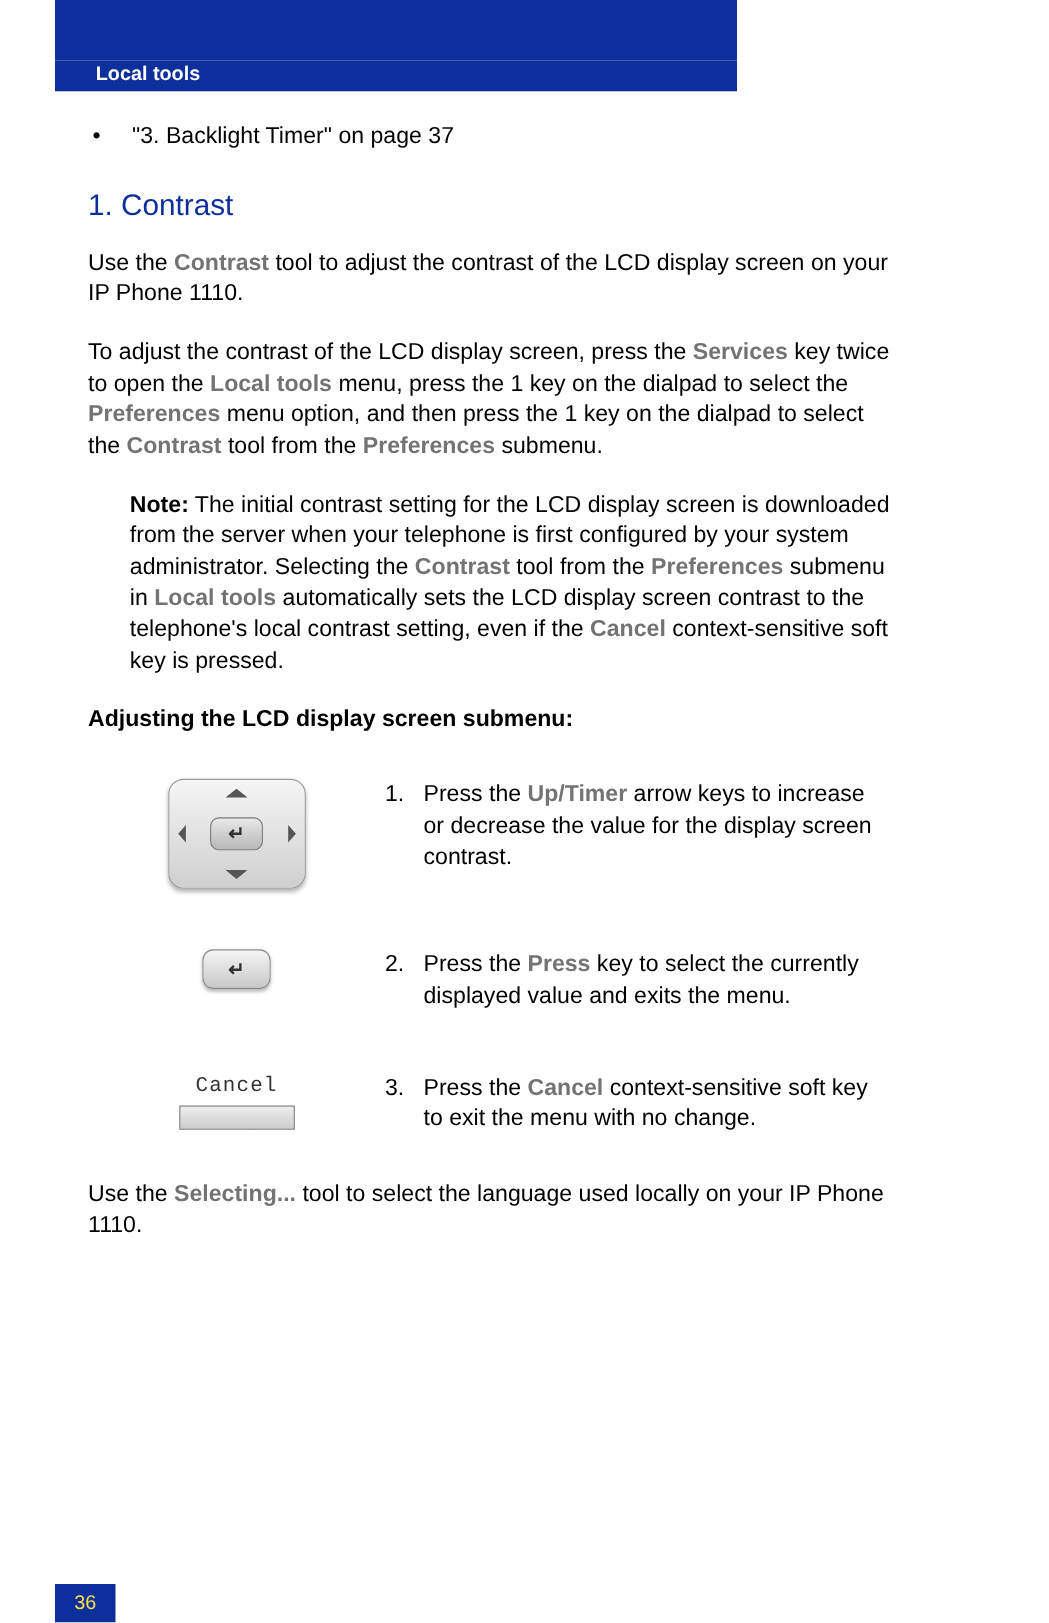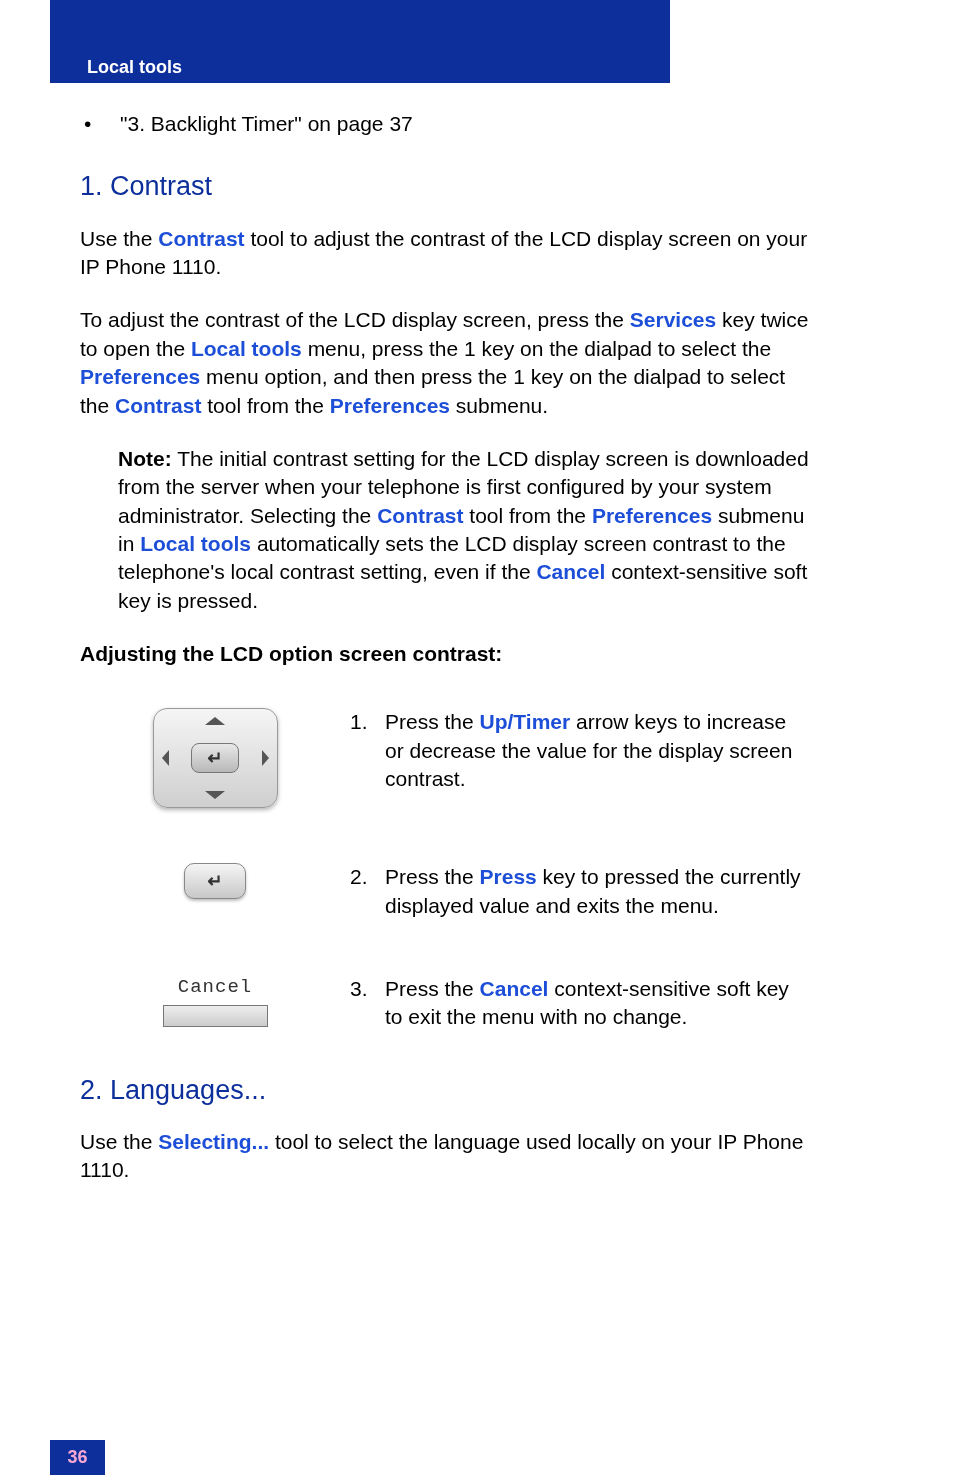--- a/index.html
+++ b/index.html
@@ -55,21 +55,21 @@
     font-size: 27px;
     margin-top: 20px;
     margin-bottom: 20px;
     font-family: Arial, Helvetica, sans-serif;
   }
   .para { margin-bottom: 25px; }
   .note-block {
     margin-left: 38px;
     margin-bottom: 25px;
   }
-  .bold-term { color: #1d4ed8; font-weight: bold; }
+  .bold-term { color: #737373; font-weight: bold; }
   .italic-bold { font-weight: bold; }
   .procedure-title { font-weight: bold; margin-bottom: 40px; }
   .step-row {
     display: flex;
     align-items: flex-start;
     margin-bottom: 55px;
   }
   .step-icon {
     width: 270px;
     display: flex;
@@ -83,22 +83,22 @@
   }
   .step-num { width: 35px; }
   .step-body { flex: 1; }
   .page-num {
     position: absolute;
     left: 50px;
     bottom: 0;
     width: 55px;
     height: 35px;
     background: #0d2f9b;
-    color: #f9a8d4;
-    font-weight: bold;
+    color: #fde047;
+    font-weight: normal;
     font-size: 18px;
     text-align: center;
     line-height: 35px;
   }
 
   
   .nav-pad {
     width: 125px;
     height: 100px;
     background: linear-gradient(#f5f5f5, #cfcfcf);
@@ -184,21 +184,21 @@
   </div>
 
   <div class="para">
     <span>To adjust the contrast of the LCD display screen, press the </span><span class="bold-term">Services</span><span> key twice to open the </span><span class="bold-term">Local tools</span><span> menu, press the 1 key on the dialpad to select the </span><span class="bold-term">Preferences</span><span> menu option, and then press the 1 key on the dialpad to select the </span><span class="bold-term">Contrast</span><span> tool from the </span><span class="bold-term">Preferences</span><span> submenu.</span>
   </div>
 
   <div class="note-block">
     <span class="italic-bold">Note:</span><span> The initial contrast setting for the LCD display screen is downloaded from the server when your telephone is first configured by your system administrator. Selecting the </span><span class="bold-term">Contrast</span><span> tool from the </span><span class="bold-term">Preferences</span><span> submenu in </span><span class="bold-term">Local tools</span><span> automatically sets the LCD display screen contrast to the telephone's local contrast setting, even if the </span><span class="bold-term">Cancel</span><span> context-sensitive soft key is pressed.</span>
   </div>
 
-  <div class="procedure-title">Adjusting the LCD option screen contrast:</div>
+  <div class="procedure-title">Adjusting the LCD display screen submenu:</div>
 
   <div class="step-row">
     <div class="step-icon">
       <div class="nav-pad">
         <div class="nav-arrow nav-up"></div>
         <div class="nav-arrow nav-down"></div>
         <div class="nav-arrow nav-left"></div>
         <div class="nav-arrow nav-right"></div>
         <div class="nav-center">
             <span class="enter-glyph">↵</span>
@@ -215,41 +215,40 @@
 
   <div class="step-row">
     <div class="step-icon">
       <div class="enter-key">
           <span class="enter-glyph">↵</span>
         </div>
     </div>
     <div class="step-text">
       <div class="step-num">2.</div>
       <div class="step-body">
-        <span>Press the </span><span class="bold-term">Press</span><span> key to pressed the currently displayed value and exits the menu.</span>
+        <span>Press the </span><span class="bold-term">Press</span><span> key to select the currently displayed value and exits the menu.</span>
       </div>
     </div>
   </div>
 
   <div class="step-row" style="margin-bottom:40px;">
     <div class="step-icon">
       <div class="cancel-block">
         <div class="cancel-label">Cancel</div>
         <div class="cancel-key"></div>
       </div>
     </div>
     <div class="step-text">
       <div class="step-num">3.</div>
       <div class="step-body">
         <span>Press the </span><span class="bold-term">Cancel</span><span> context-sensitive soft key to exit the menu with no change.</span>
       </div>
     </div>
   </div>
 
-  <div class="h2-blue">2. Languages...</div>
 
   <div class="para">
     <span>Use the </span><span class="bold-term">Selecting...</span><span> tool to select the language used locally on your IP Phone 1110.</span>
   </div>
 
 </div>
 
 <div class="page-num">36</div>
 
 </body></html>

